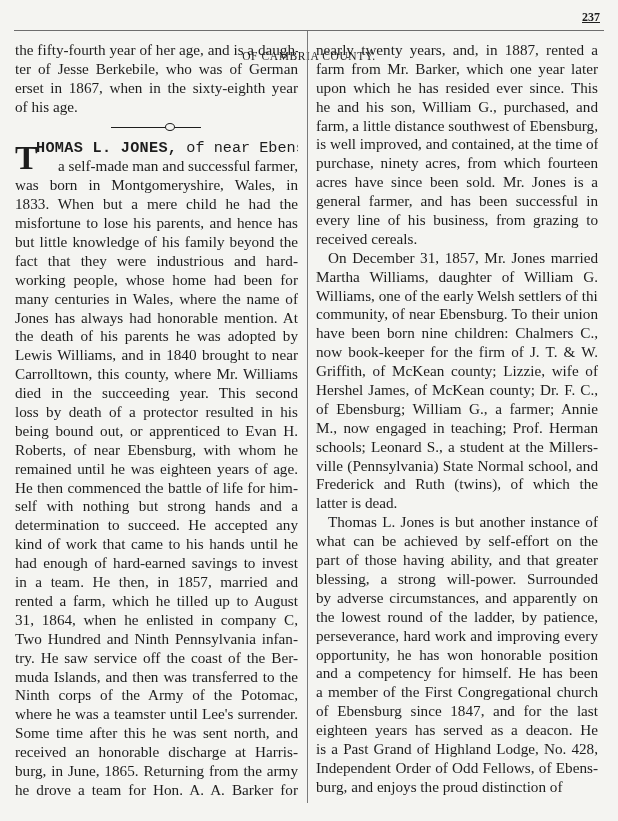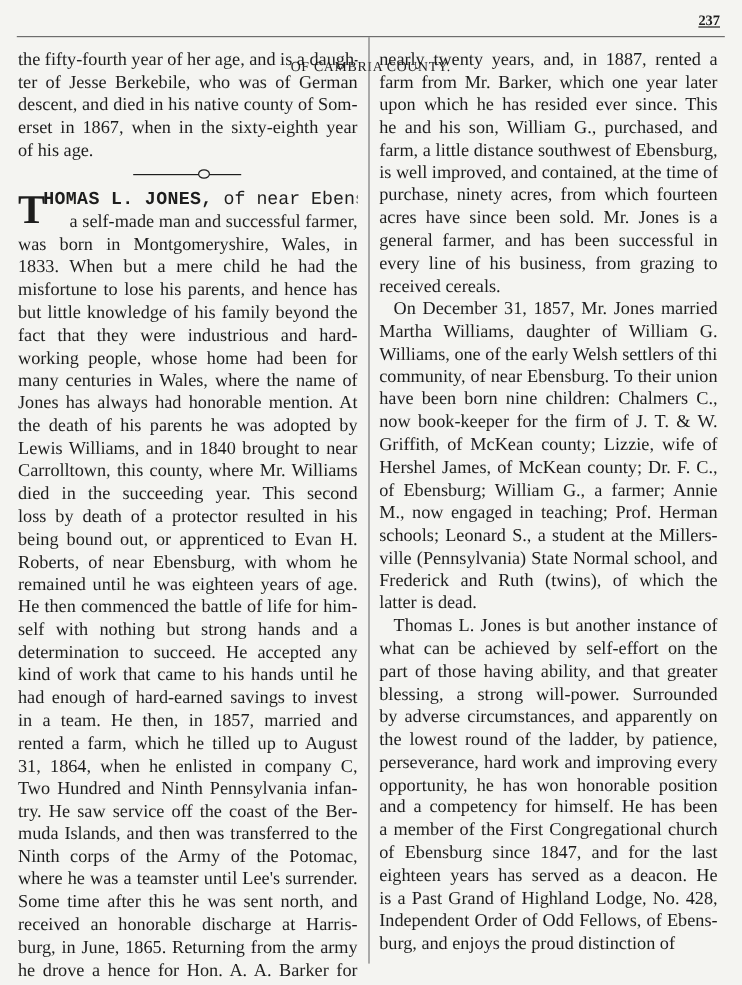--- a/index.html
+++ b/index.html
@@ -66,21 +66,20 @@
   <div class="running-head">OF CAMBRIA COUNTY.</div>
   <div class="page-num">237</div>
 </div>
 <div class="rule-top"></div>
 <div class="col-divider"></div>
 
 <div class="col left">
   <div>
     <div class="line">the fifty-fourth year of her age, and is a daugh-</div>
     <div class="line">ter of Jesse Berkebile, who was of German</div>
-    <div class="line">descent, and died in his native county of Som-</div>
     <div class="line">erset in 1867, when in the sixty-eighth year</div>
     <div class="line last">of his age.</div>
   </div>
 
   <div class="ornament">
     <div class="bar"></div>
     <div class="dot"></div>
   </div>
 
   <div class="dropcap-wrap">
@@ -113,21 +112,21 @@
         <div class="line">rented a farm, which he tilled up to August</div>
         <div class="line">31, 1864, when he enlisted in company C,</div>
         <div class="line">Two Hundred and Ninth Pennsylvania infan-</div>
         <div class="line">try. He saw service off the coast of the Ber-</div>
         <div class="line">muda Islands, and then was transferred to the</div>
         <div class="line">Ninth corps of the Army of the Potomac,</div>
         <div class="line">where he was a teamster until Lee's surrender.</div>
         <div class="line">Some time after this he was sent north, and</div>
         <div class="line">received an honorable discharge at Harris-</div>
         <div class="line">burg, in June, 1865. Returning from the army</div>
-        <div class="line">he drove a hence for Hon. A. A. Barker for</div>
+        <div class="line">he drove a team for Hon. A. A. Barker for</div>
       </div>
   </div>
 </div>
 
 <div class="col right">
   <div id="right-paras">
       <div>
         <div class="line">nearly twenty years, and, in 1887, rented a</div>
         <div class="line">farm from Mr. Barker, which one year later</div>
         <div class="line">upon which he has resided ever since. This</div>

